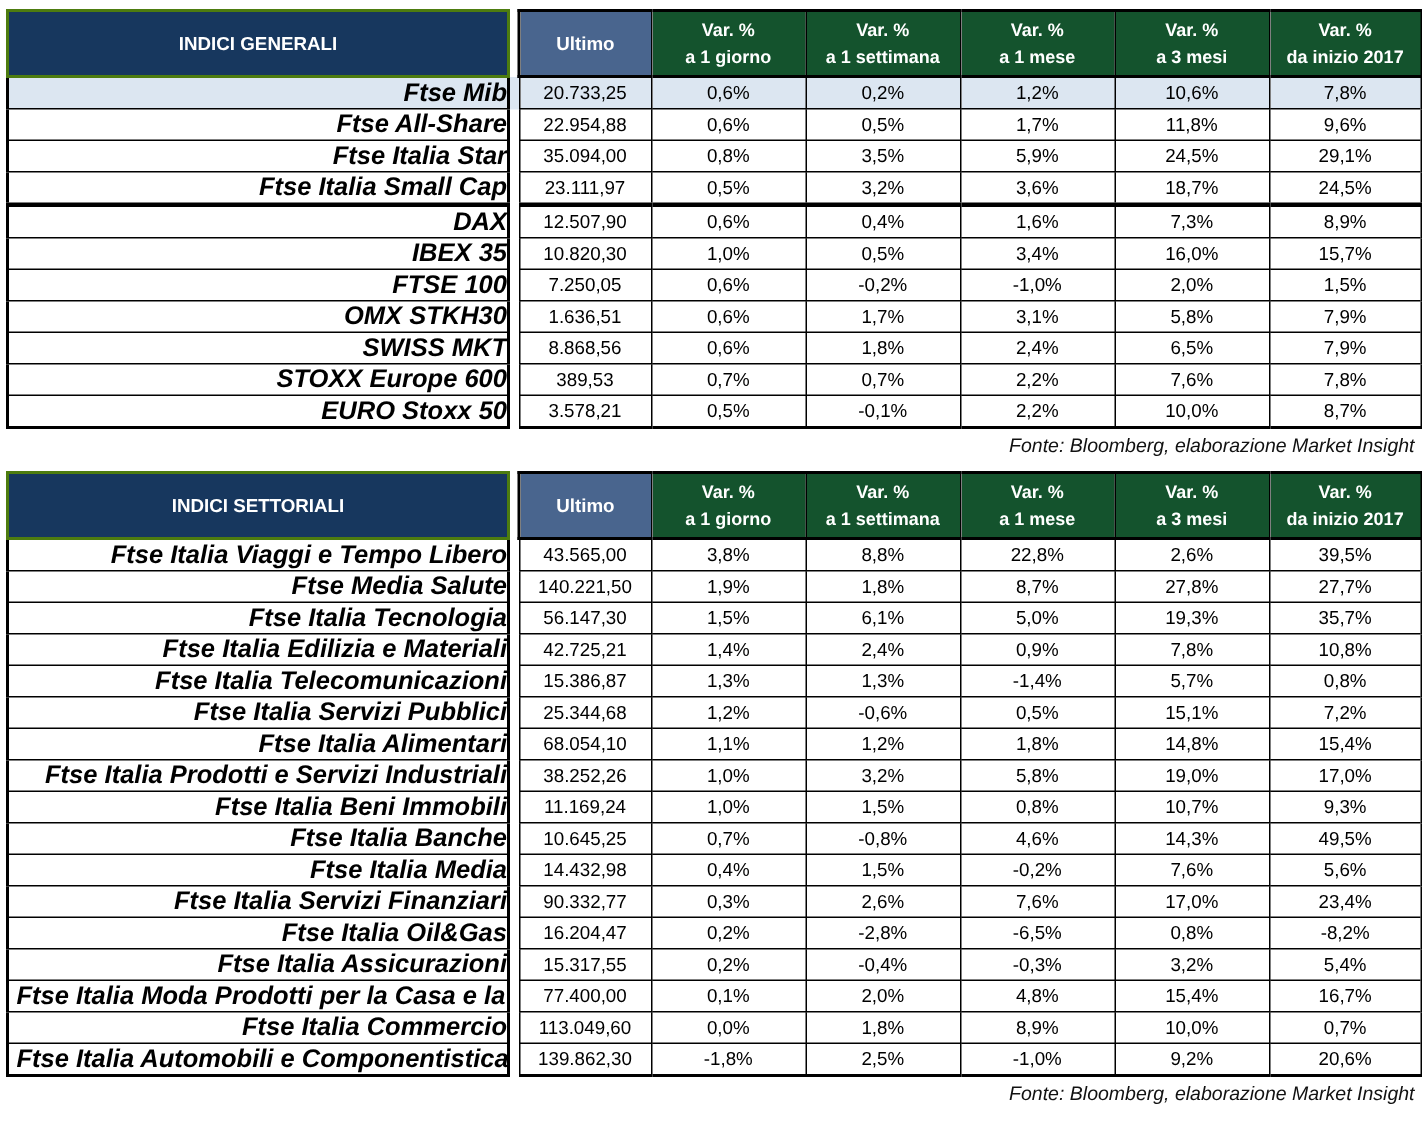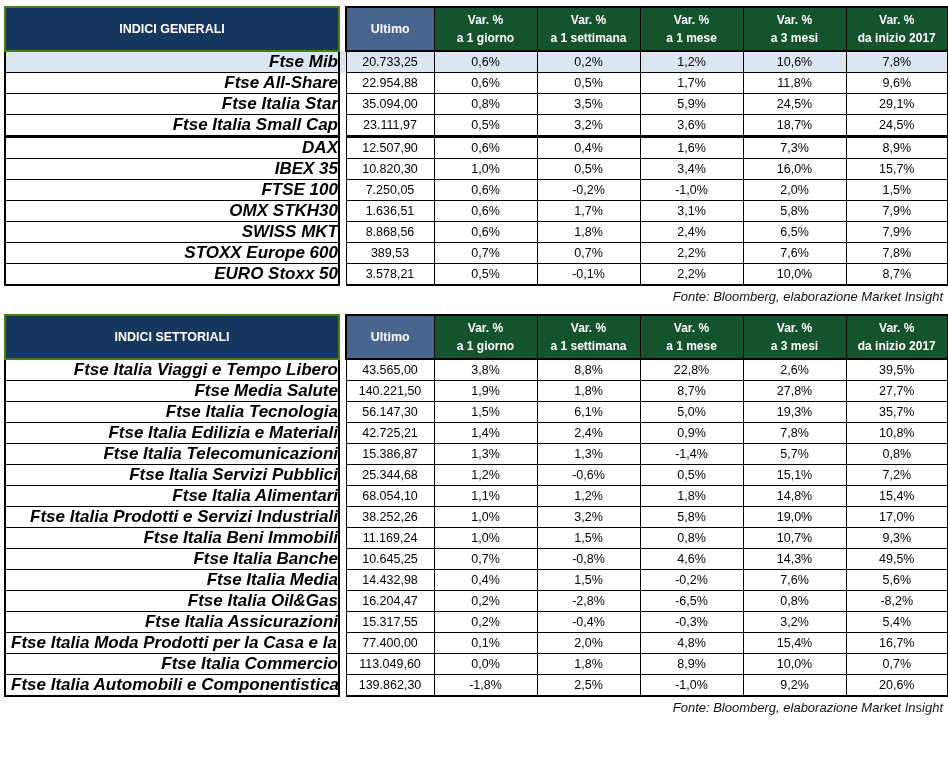--- a/index.html
+++ b/index.html
@@ -361,20 +361,30 @@
           <td class="name-cell">Ftse Italia Media</td>
           <td class="gap"></td>
           <td class="num">14.432,98</td>
           <td class="num bold">0,4%</td>
           <td class="num">1,5%</td>
           <td class="num">-0,2%</td>
           <td class="num">7,6%</td>
           <td class="num last">5,6%</td>
         </tr>
         <tr>
+          <td class="name-cell">Ftse Italia Servizi Finanziari</td>
+          <td class="gap"></td>
+          <td class="num">90.332,77</td>
+          <td class="num bold">0,3%</td>
+          <td class="num">2,6%</td>
+          <td class="num">7,6%</td>
+          <td class="num">17,0%</td>
+          <td class="num last">23,4%</td>
+        </tr>
+        <tr>
           <td class="name-cell">Ftse Italia Oil&amp;Gas</td>
           <td class="gap"></td>
           <td class="num">16.204,47</td>
           <td class="num bold">0,2%</td>
           <td class="num">-2,8%</td>
           <td class="num">-6,5%</td>
           <td class="num">0,8%</td>
           <td class="num last">-8,2%</td>
         </tr>
         <tr>

